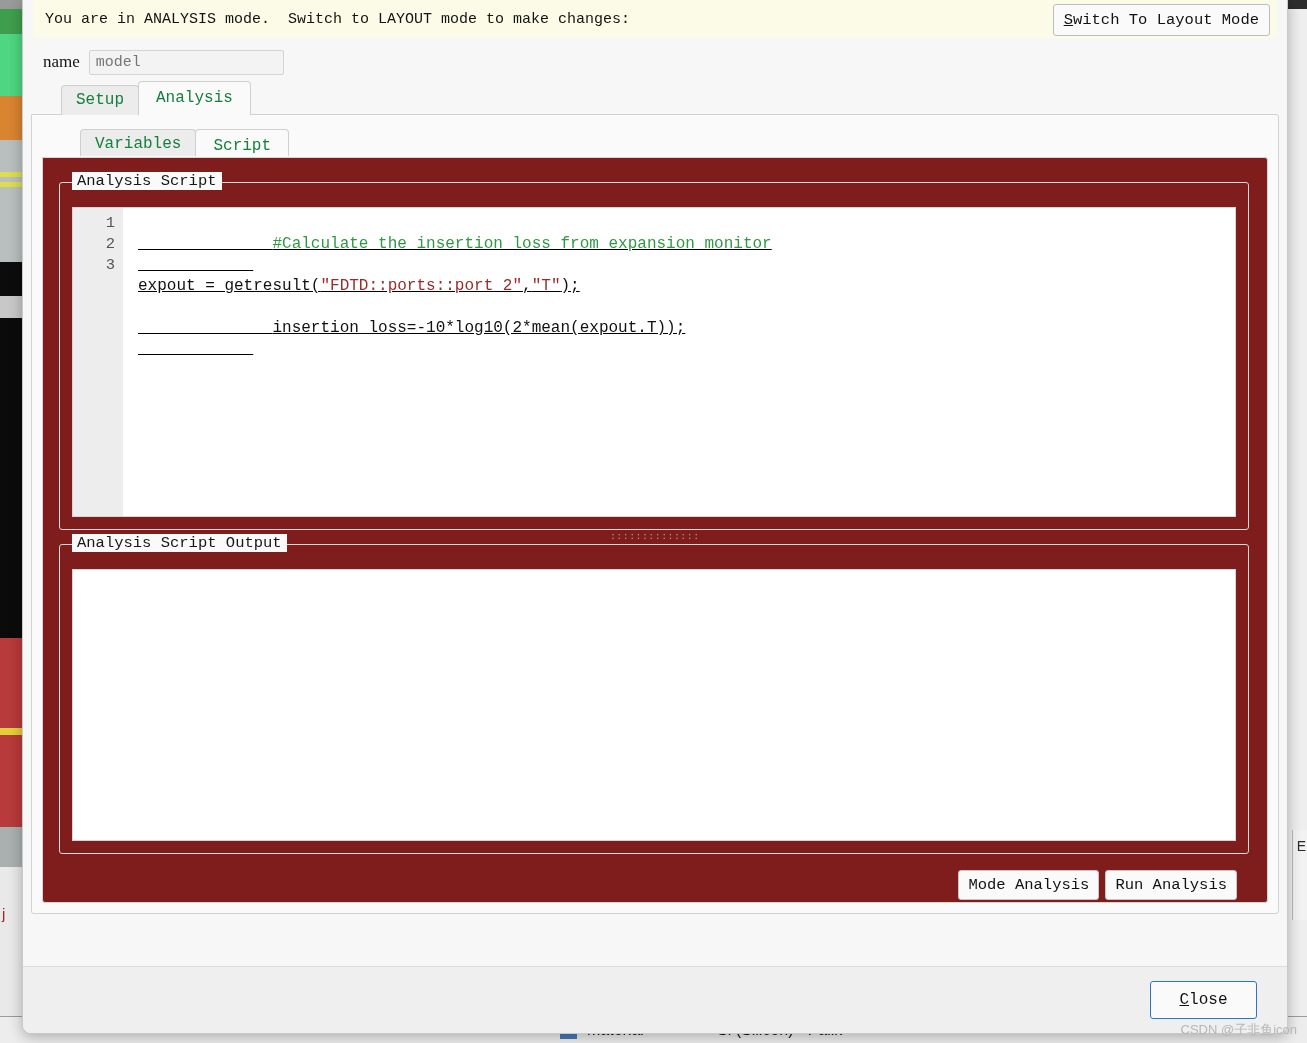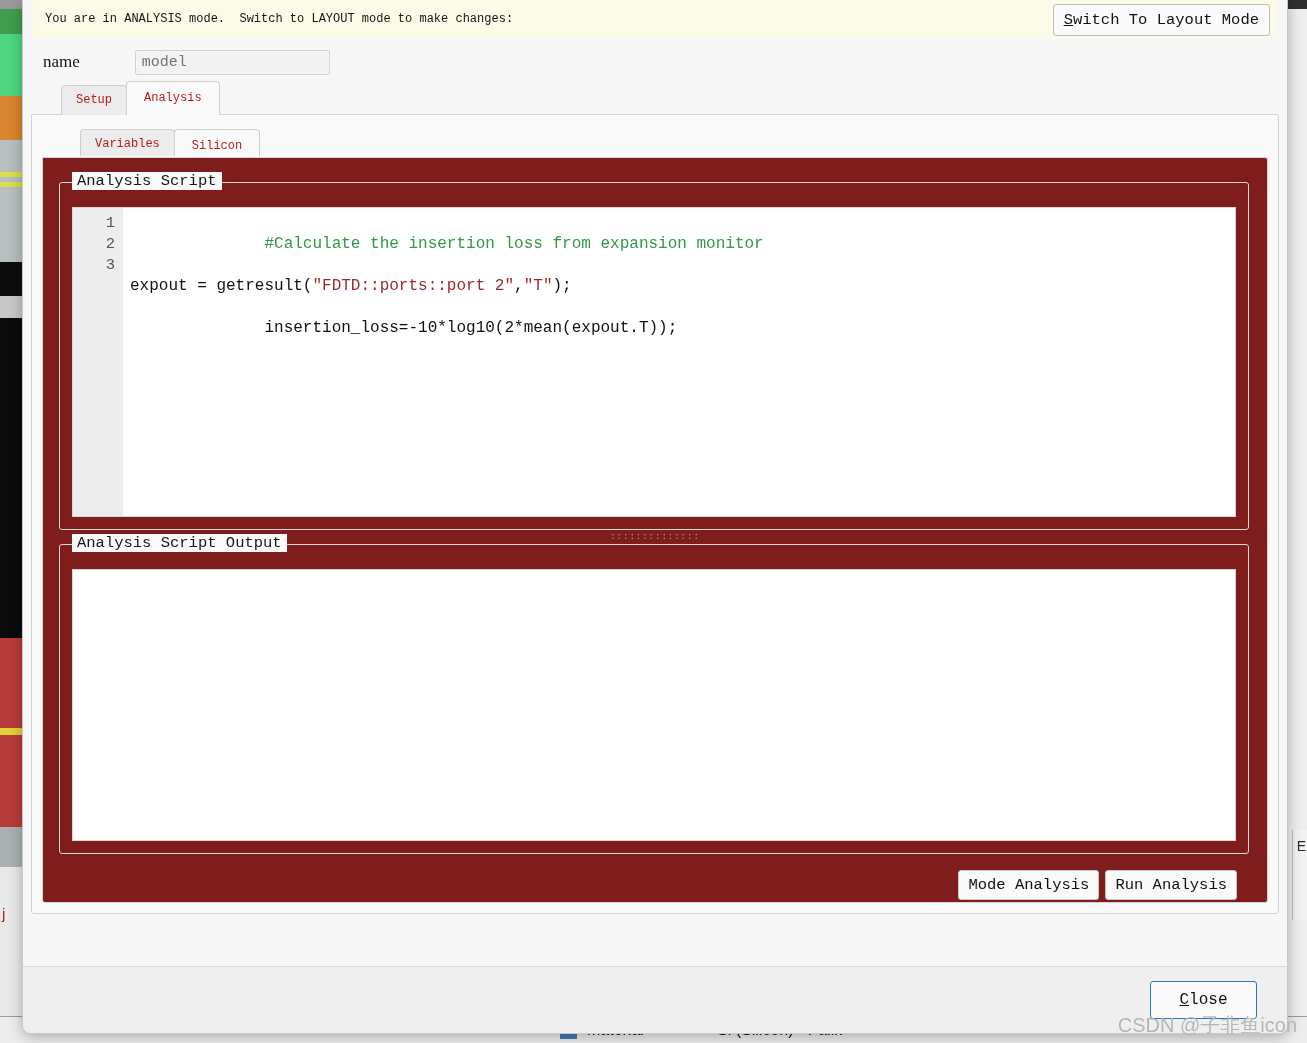--- a/index.html
+++ b/index.html
@@ -170,21 +170,21 @@
     margin: 0 10px;
     height: 38px;
     background: #fbfbe8;
     display: flex;
     align-items: center;
     padding: 0 12px;
     box-sizing: border-box;
   }
   #mode-banner-text {
     font-family: "Liberation Mono", monospace;
-    font-size: 12px;
+    font-size: 15px;
     color: #141414;
     white-space: pre;
   }
   #switch-layout-btn {
     position: absolute;
     right: 7px;
     top: 4px;
     height: 30px;
     padding: 0 10px;
     background: #fafafa;
@@ -200,21 +200,20 @@
   }
   .mnemonic { text-decoration: underline; }
 
   
   #name-row {
     display: flex;
     align-items: center;
     padding: 10px 0 0 20px;
     height: 38px;
     box-sizing: border-box;
-    gap: 46px;
   }
   #name-label {
     font-family: "Liberation Serif", serif;
     font-size: 17px;
     color: #131313;
     margin-right: 9px;
   }
   #name-input {
     width: 195px;
     height: 25px;
@@ -233,22 +232,22 @@
     margin-top: 11px;
     padding-left: 38px;
     display: flex;
     align-items: flex-end;
     height: 28px;
     position: relative;
     z-index: 3;
   }
   .tab {
     font-family: "Liberation Mono", monospace;
-    font-size: 12px;
-    color: #b91c1c;
+    font-size: 16px;
+    color: #15803d;
     padding: 4px 14px 5px 14px;
     border: 1px solid #cfcfcf;
     border-bottom: none;
     border-radius: 4px 4px 0 0;
     background: #ececec;
     cursor: pointer;
     position: relative;
     line-height: 20px;
   }
   .tab.active {
@@ -338,22 +337,23 @@
     font-family: "Liberation Mono", monospace;
     font-size: 15.5px;
     color: #555;
     text-align: right;
     padding-right: 8px;
     line-height: 21px;
   }
   #code-area {
     flex: 1;
     padding-top: 5px;
-    padding-left: 7px;
+    padding-left: 15px;
     background: #ffffff;
+    text-decoration: underline;
   }
   .code-line {
     font-family: "Liberation Mono", monospace;
     font-size: 16px;
     line-height: 21px;
     color: #111111;
     white-space: pre;
   }
   .tok-comment { color: #2e9b42; }
   .tok-string  { color: #9c2a2a; }
@@ -434,21 +434,21 @@
     justify-content: center;
     cursor: pointer;
   }
 
   
   #watermark {
     position: absolute;
     right: 10px;
     bottom: 4px;
     font-family: "Liberation Sans", sans-serif;
-    font-size: 20px;
+    font-size: 13px;
     color: #b6b6b6;
     z-index: 50;
     pointer-events: none;
     white-space: pre;
   }
 </style>
 </head>
 <body>
 
 <div id="app-background">
@@ -508,21 +508,21 @@
 
   <div id="outer-tabs">
     <div class="tab">Setup</div>
     <div class="tab active">Analysis</div>
   </div>
 
   <div id="outer-tab-panel">
 
     <div id="inner-tabs">
       <div class="tab">Variables</div>
-      <div class="tab active">Silicon</div>
+      <div class="tab active">Script</div>
     </div>
 
     <div id="inner-tab-panel">
 
       <div class="group-box" id="script-group">
         <span class="group-title">Analysis Script</span>
 
         <div id="code-editor">
           <div id="gutter">
             <div class="ln">1</div>

